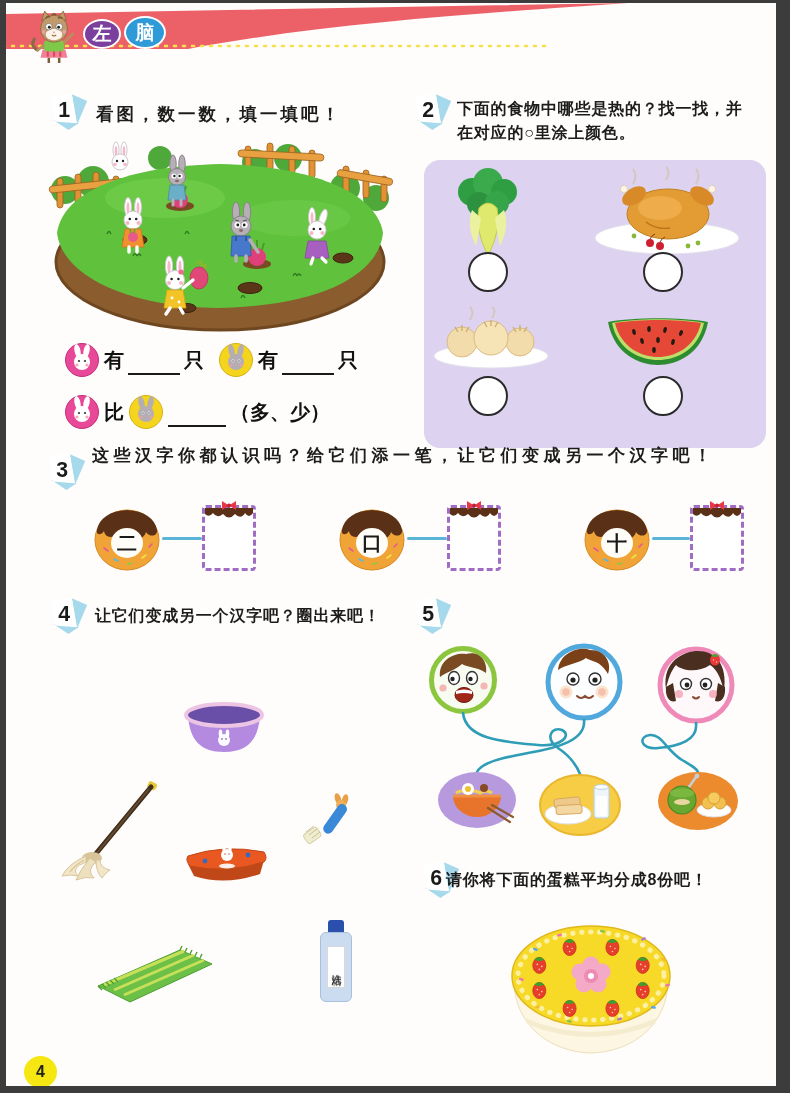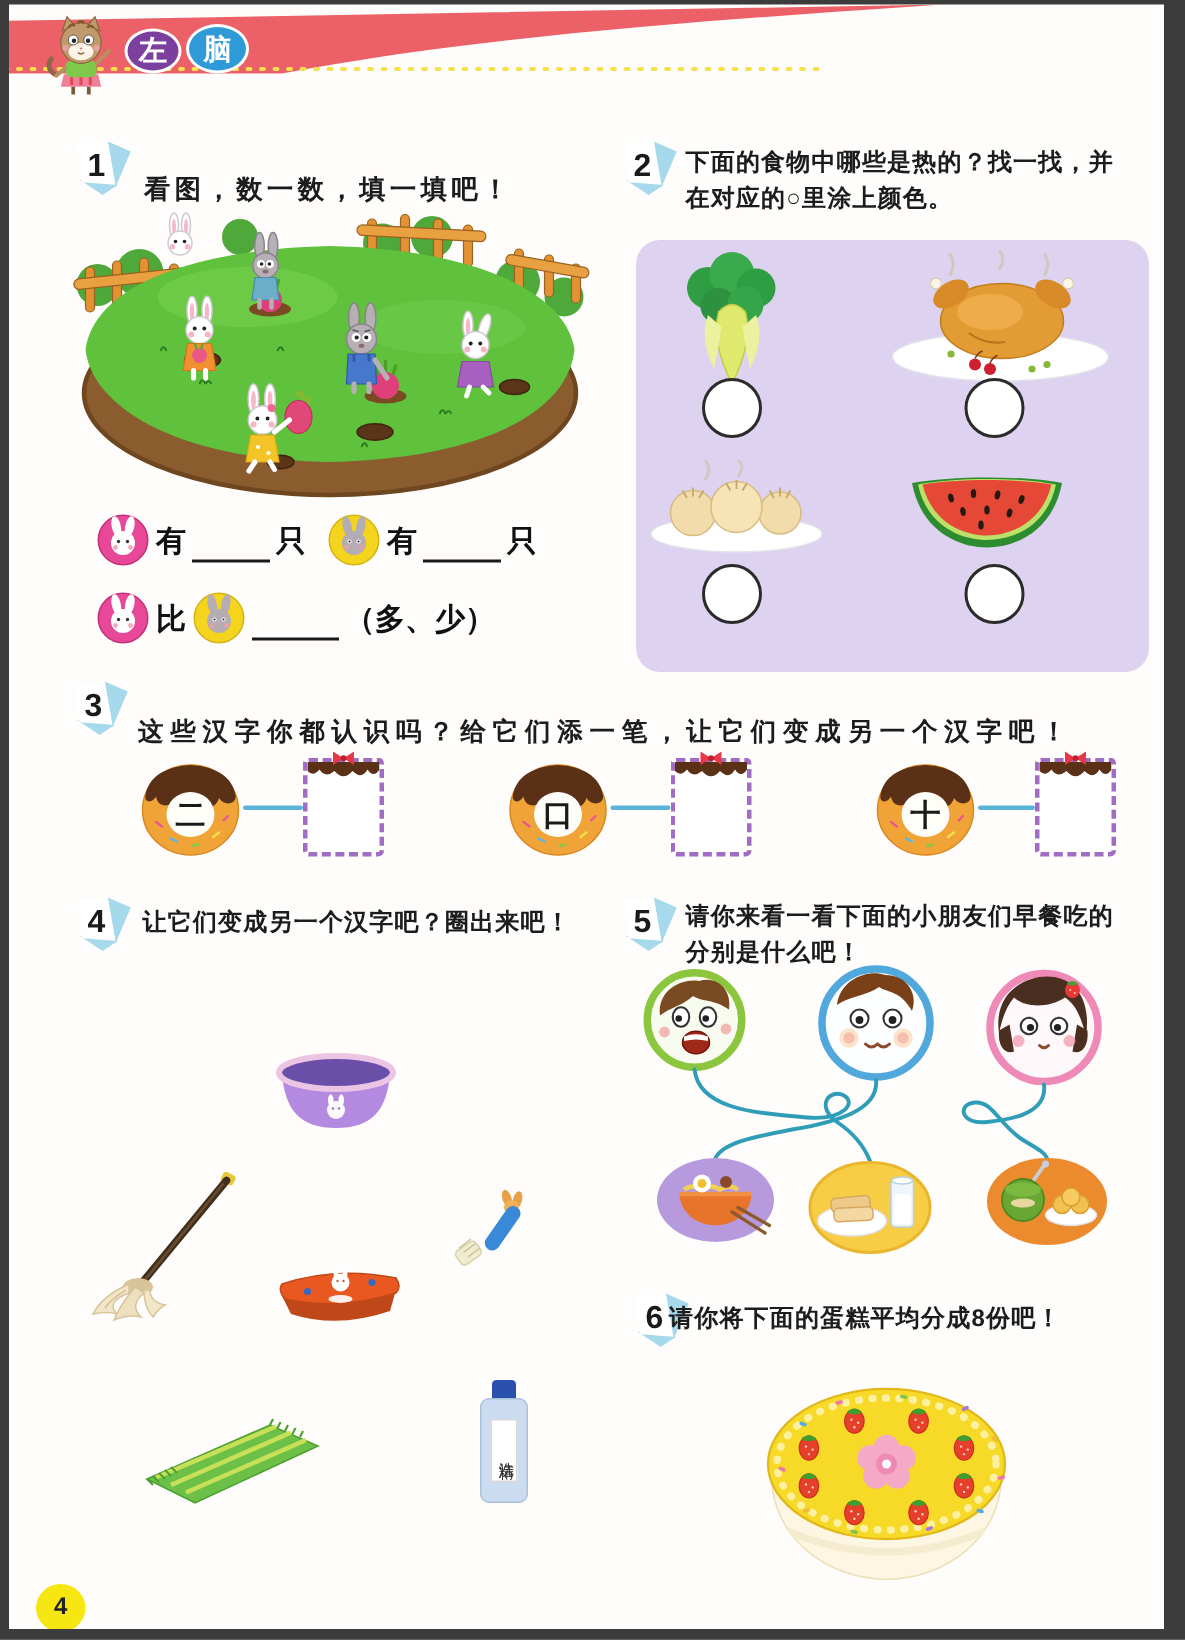--- a/index.html
+++ b/index.html
@@ -74,21 +74,21 @@
   <div class="brand-badge" style="left:124px;top:16px;width:42px;height:33px;background:#2e9ad8">
           <span>脑</span>
         </div>
 
   <svg class="qbadge" style="left:48px;top:92px" viewBox="0 0 54 48">
     <polygon fill="#a6d9ec" points="28,2 46,10 34,38"></polygon>
     <polygon fill="#a6d9ec" points="6,32 36,36 24,44"></polygon>
     <polygon fill="#ffffff" points="4,4 28,2 34,36 8,34"></polygon>
     <text x="19" y="29">1</text>
   </svg>
-  <div class="qtitle" style="left:96px;top:114px;width:300px;font-size:17.5px;letter-spacing:3px;white-space:nowrap">看图，数一数，填一填吧！</div>
+  <div class="qtitle" style="left:96px;top:102px;width:300px;font-size:17.5px;letter-spacing:3px;white-space:nowrap">看图，数一数，填一填吧！</div>
 
   <svg class="abs" style="left:45px;top:138px;width:350px;height:205px" viewBox="0 0 350 205">
 
     <g fill="#4fa83a">
       <circle cx="20" cy="52" r="14"></circle>
             <circle cx="48" cy="44" r="16"></circle>
             <circle cx="115" cy="20" r="12"></circle>
       <circle cx="210" cy="24" r="13"></circle>
             <circle cx="243" cy="20" r="14"></circle>
             <circle cx="300" cy="50" r="15"></circle>
@@ -370,21 +370,21 @@
 
   <div class="paint-circle" style="left:468px;top:376px"></div>
   <div class="paint-circle" style="left:643px;top:376px"></div>
 
   <svg class="qbadge" style="left:46px;top:452px" viewBox="0 0 54 48">
     <polygon fill="#a6d9ec" points="28,2 46,10 34,38"></polygon>
     <polygon fill="#a6d9ec" points="6,32 36,36 24,44"></polygon>
     <polygon fill="#ffffff" points="4,4 28,2 34,36 8,34"></polygon>
     <text x="19" y="29">3</text>
   </svg>
-  <div class="qtitle" style="left:92px;top:476px;width:680px;font-size:17px;letter-spacing:4.5px;white-space:nowrap">这些汉字你都认识吗？给它们添一笔，让它们变成另一个汉字吧！</div>
+  <div class="qtitle" style="left:92px;top:444px;width:680px;font-size:17px;letter-spacing:4.5px;white-space:nowrap">这些汉字你都认识吗？给它们添一笔，让它们变成另一个汉字吧！</div>
 
   <svg class="abs donut" style="left:92px;top:506px;width:70px;height:66px" viewBox="0 0 70 66">
     <ellipse cx="35" cy="34" rx="32" ry="30" fill="#f0a438" stroke="#d88820" stroke-width="1"></ellipse>
     <path d="M5,24 C7,12 18,5 35,4 C52,5 63,12 65,24 C66,30 58,32 54,26 C52,33 44,35 40,28 C36,35 27,34 25,27 C21,33 13,32 12,25 C9,30 4,29 5,24 Z" fill="#5a3016"></path>
     <g stroke-width="1.6" stroke-linecap="round">
       <line x1="12" y1="42" x2="16" y2="45" stroke="#e85890"></line>
             <line x1="22" y1="53" x2="26" y2="55" stroke="#58b8e8"></line>
       <line x1="36" y1="58" x2="40" y2="57" stroke="#88c848"></line>
             <line x1="50" y1="52" x2="54" y2="49" stroke="#f0e048"></line>
       <line x1="57" y1="41" x2="60" y2="38" stroke="#e85890"></line>
@@ -515,21 +515,20 @@
     <div class="body"></div>
     <div class="label">洗洁精</div>
   </div>
 
   <svg class="qbadge" style="left:412px;top:596px" viewBox="0 0 54 48">
     <polygon fill="#a6d9ec" points="28,2 46,10 34,38"></polygon>
     <polygon fill="#a6d9ec" points="6,32 36,36 24,44"></polygon>
     <polygon fill="#ffffff" points="4,4 28,2 34,36 8,34"></polygon>
     <text x="19" y="29">5</text>
   </svg>
-  <div class="qtitle" style="left:457px;top:600px;width:302px">请你来看一看下面的小朋友们早餐吃的分别是什么吧！</div>
 
   <svg class="abs" style="left:428px;top:645px;width:70px;height:70px" viewBox="0 0 70 70">
     <circle cx="35" cy="35" r="31.5" fill="#f8fbef" stroke="#8cc63f" stroke-width="5"></circle>
     <path d="M12,32 C10,14 28,7 38,9 C52,5 60,17 58,28 C48,21 40,23 34,19 C28,25 18,27 12,32 Z" fill="#7a4a22"></path>
     <ellipse cx="26" cy="33" rx="5.5" ry="6.5" fill="#fff" stroke="#333" stroke-width="1.4"></ellipse>
     <ellipse cx="44" cy="33" rx="5.5" ry="6.5" fill="#fff" stroke="#333" stroke-width="1.4"></ellipse>
     <circle cx="24.5" cy="34" r="2.2" fill="#222"></circle>
           <circle cx="42.5" cy="34" r="2.2" fill="#222"></circle>
     <ellipse cx="36" cy="50" rx="9" ry="7.5" fill="#a02818" stroke="#701408" stroke-width="1"></ellipse>
     <path d="M28,46 q8,-3 16,0 L44,49 q-8,-2 -16,0 Z" fill="#fff"></path>

